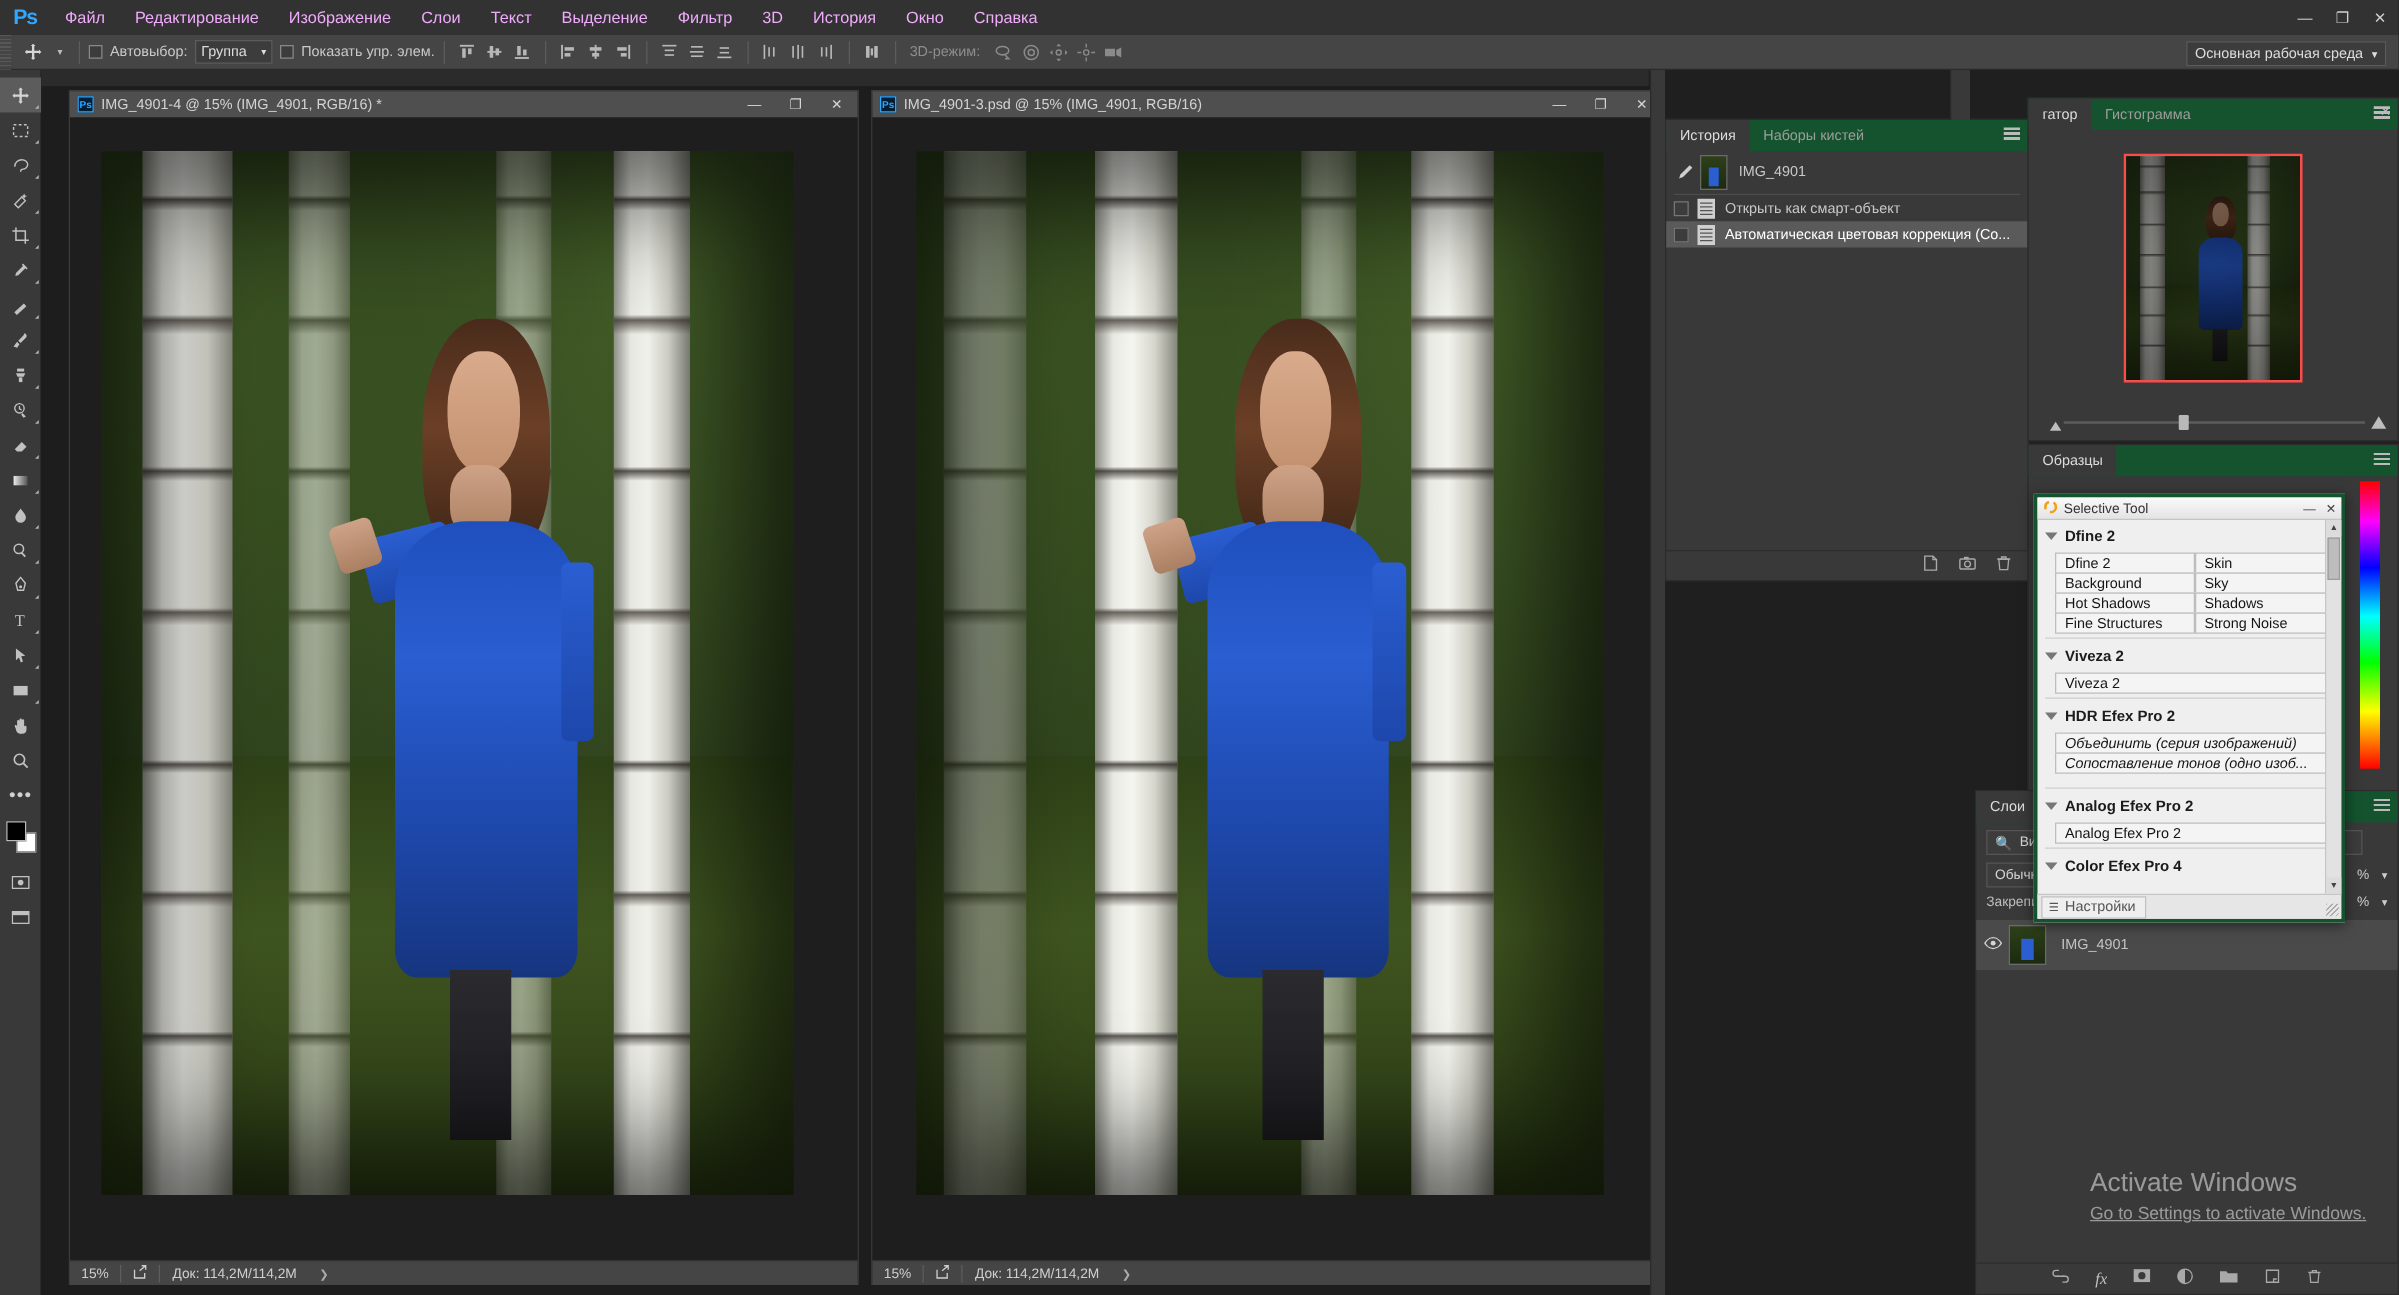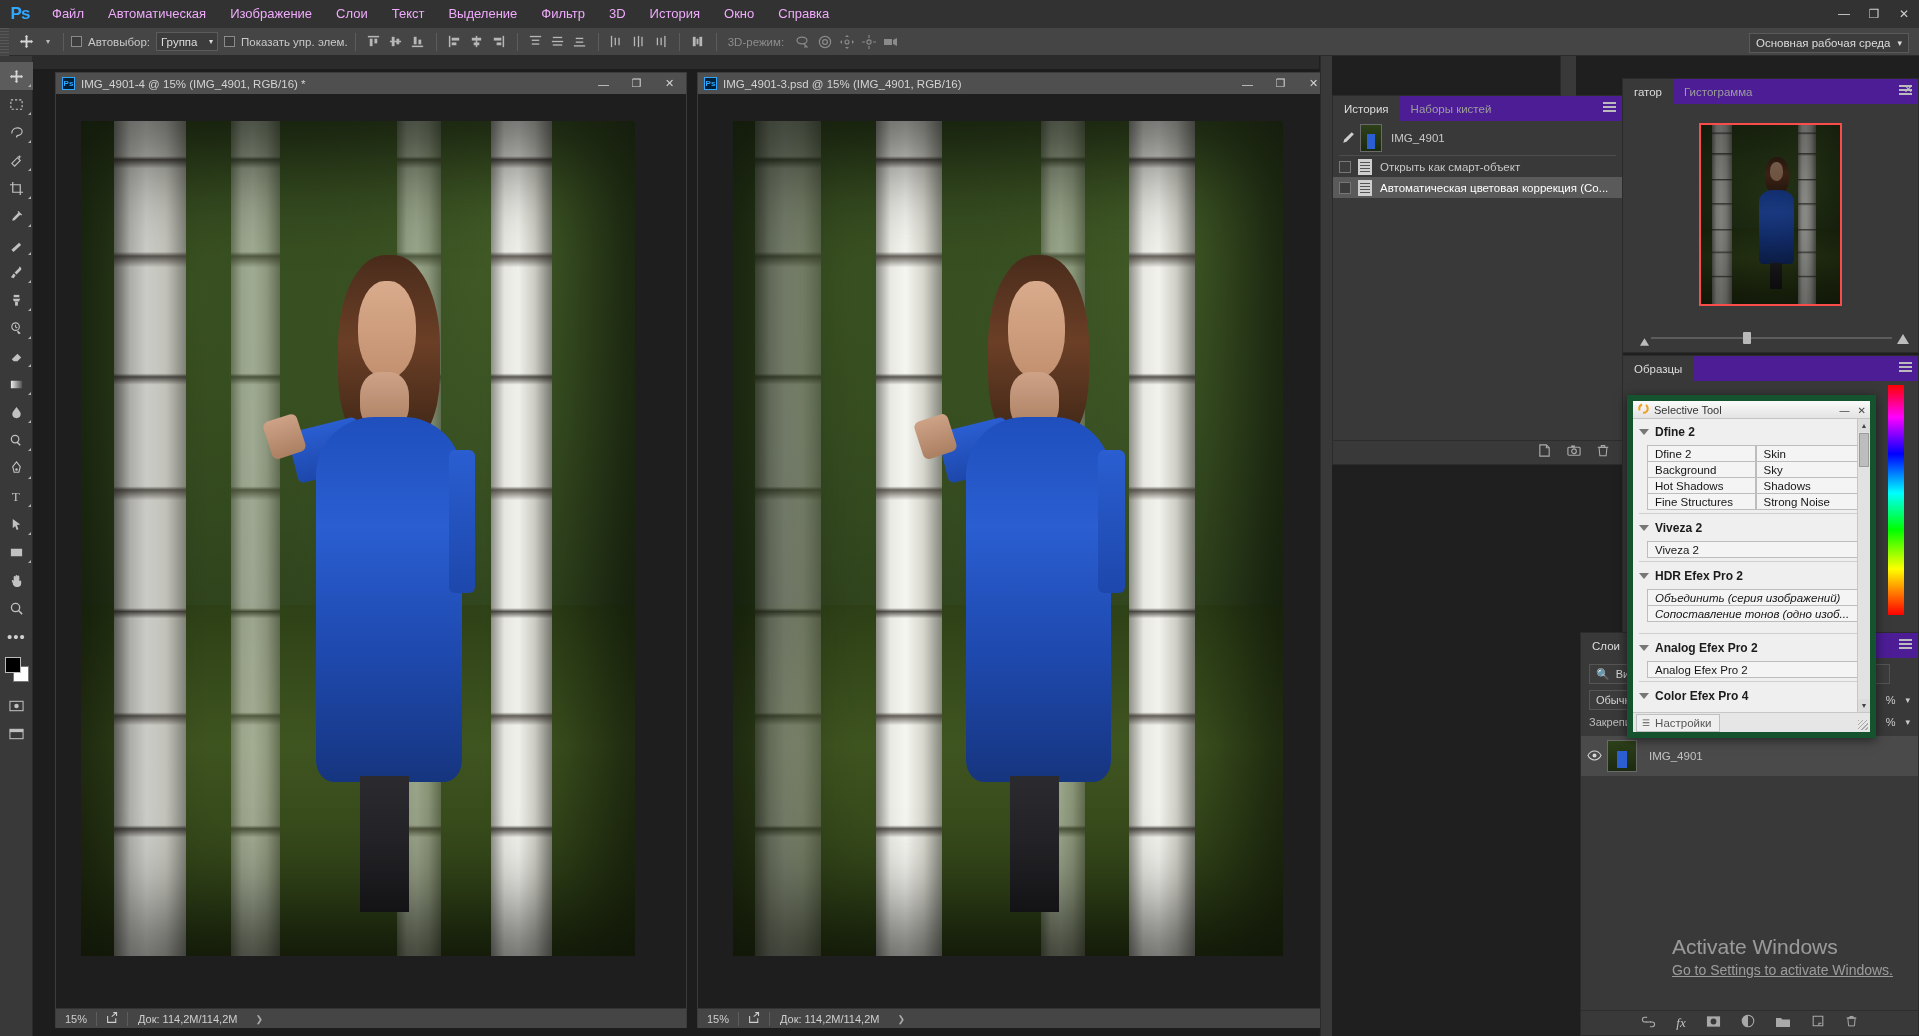--- a/index.html
+++ b/index.html
@@ -100,21 +100,21 @@
   .p-face { position:absolute; border-radius:46%; background:linear-gradient(to bottom,#d9ab8c,#c2906f); }
   .p-dress { position:absolute; background:linear-gradient(to bottom,#1f4fbd 0%,#2a5ed1 30%,#1e49ae 65%,#16357f 100%);
     border-radius:40% 40% 12% 12% / 16% 16% 6% 6%; }
   .p-arm { position:absolute; background:linear-gradient(to bottom,#2a5ed1,#1d47ab); }
   .p-skin { position:absolute; background:linear-gradient(to bottom,#cda286,#ab7f62); }
   .p-legs { position:absolute; background:linear-gradient(to bottom,#2b2a2e,#1b1a1e); }
 
   
   .collapsedbar { position:absolute; background:#393939; border-left:1px solid #2b2b2b; }
   .panel { position:absolute; background:#393939; border:1px solid #2b2b2b; }
-  .paneltabs { height:25px; background:#4c1d95; display:flex; align-items:flex-start; position:relative; }
+  .paneltabs { height:25px; background:#14532d; display:flex; align-items:flex-start; position:relative; }
   .ptab { height:25px; padding:0 11px; font-size:11.5px; color:#9d9d9d; display:flex; align-items:center; }
   .ptab.active { background:#393939; color:#dcdcdc; }
   .pmenu { position:absolute; right:6px; top:6px; width:13px; height:11px;
     background:repeating-linear-gradient(to bottom,#bbb 0 2px, transparent 2px 4px); }
   .pclose { position:absolute; right:5px; top:4px; font-size:11px; color:#bbb; }
 
   
   .hrow { height:21px; display:flex; align-items:center; font-size:11.5px; color:#c8c8c8; padding-left:6px; }
   .hrow.snap { height:34px; }
   .hrow.sel { background:#5a5a5a; color:#fff; }
@@ -147,21 +147,21 @@
   .lthumb:after { content:""; position:absolute; left:9px; top:10px; width:10px; height:17px; background:#2a5ed1; }
   .lp-footer { position:absolute; bottom:0; left:0; right:0; height:25px; background:#393939;
     display:flex; align-items:center; justify-content:center; gap:20px; border-top:1px solid #2d2d2d; }
   .lp-footer svg { opacity:.8; }
 
   
   .colorstrip { position:absolute; width:16px;
     background:linear-gradient(to bottom,#ff0000,#ff00ff 14%,#0000ff 30%,#00ffff 47%,#00ff00 63%,#ffff00 80%,#ff0000 100%); }
 
   
-  .nik { position:absolute; background:#efefef; border:6px solid #14532d; color:#111;
+  .nik { position:absolute; background:#efefef; border:3px solid #14532d; color:#111;
     box-shadow:0 2px 10px rgba(0,0,0,.55); font-size:11.5px; }
   .nik-title { height:18px; background:linear-gradient(to bottom,#fafafa,#e3e3e3); display:flex;
     align-items:center; padding:0 5px; border-bottom:1px solid #c4c4c4; position:relative; }
   .nik-title-text { color:#333; font-size:11px; margin-left:5px; }
   .nik-tbtns { position:absolute; right:4px; top:0; height:18px; display:flex; align-items:center; gap:8px;
     font-size:10px; color:#444; }
   .nik-body { position:absolute; left:0; right:0; top:18px; bottom:20px; overflow:hidden; }
   .nik-scroll { position:absolute; right:0; top:18px; bottom:20px; width:13px; background:#e2e2e2;
     border-left:1px solid #c6c6c6; }
   .nik-thumb { position:absolute; left:1px; right:1px; top:1px; height:34px; background:#bdbdbd; border:1px solid #9c9c9c;}
@@ -195,21 +195,21 @@
   .activate .a2 { font-size:14px; margin-top:3px;text-decoration:underline; }
 </style>
 </head>
 <body>
 
 <div id="app">
 
   <div class="menubar">
     <div class="ps-logo">Ps</div>
     <div class="menuitem">Файл</div>
-    <div class="menuitem">Автоматическая</div>
+    <div class="menuitem">Редактирование</div>
     <div class="menuitem">Изображение</div>
     <div class="menuitem">Слои</div>
     <div class="menuitem">Текст</div>
     <div class="menuitem">Выделение</div>
     <div class="menuitem">Фильтр</div>
     <div class="menuitem">3D</div>
     <div class="menuitem">История</div>
     <div class="menuitem">Окно</div>
     <div class="menuitem">Справка</div>
     <div class="wincontrols">

